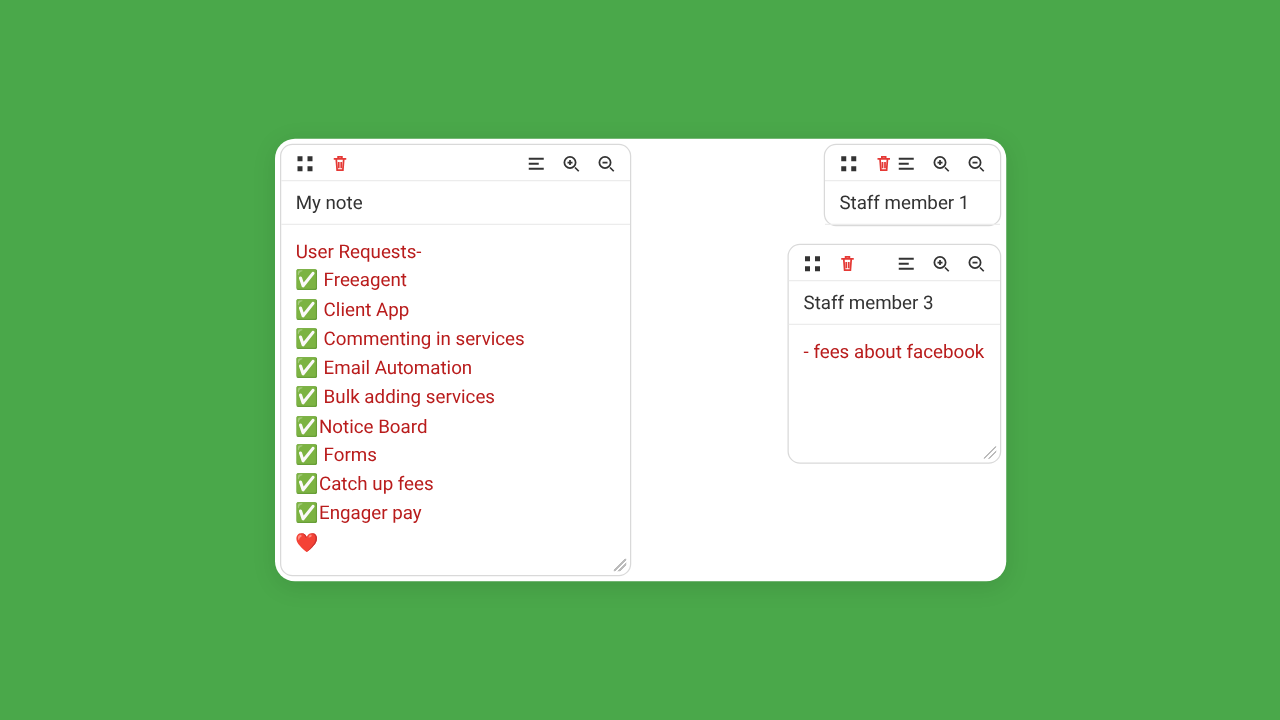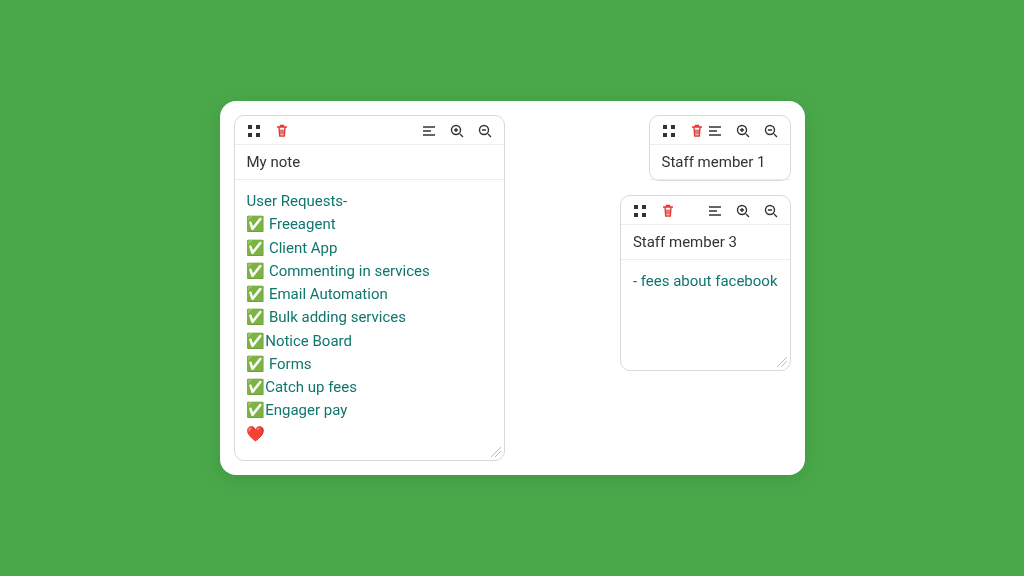--- a/index.html
+++ b/index.html
@@ -9,21 +9,21 @@
       background: #4aa84a;
       font-family: -apple-system, BlinkMacSystemFont, "Segoe UI", Roboto, "Helvetica Neue", Arial, sans-serif;
       display: flex;
       align-items: center;
       justify-content: center;
     }
     .board {
       width: 585px;
       background: #fff;
       border-radius: 16px;
-      padding: 14px;
+      padding: 4px;
       display: flex;
       gap: 14px;
       box-shadow: 0 4px 20px rgba(0,0,0,0.1);
     }
     .col-left { flex: 1; display: flex; flex-direction: column; }
     .col-right { flex: 1; display: flex; flex-direction: column; gap: 14px; align-items: flex-end; }
     .note {
       border: 1px solid #d9d9d9;
       border-radius: 10px;
       display: flex;
@@ -54,21 +54,21 @@
     .note-title {
       padding: 8px 12px;
       border-top: 1px solid #ececec;
       border-bottom: 1px solid #ececec;
       font-size: 15px;
       color: #333;
     }
     .note-body {
       padding: 10px 12px 14px 12px;
       font-size: 15px;
-      color: #0f766e;
+      color: #b91c1c;
       line-height: 1.55;
       white-space: pre-line;
       position: relative;
       min-height: 70px;
     }
     .note-body::after {
       content: "";
       position: absolute;
       right: 3px;
       bottom: 3px;

